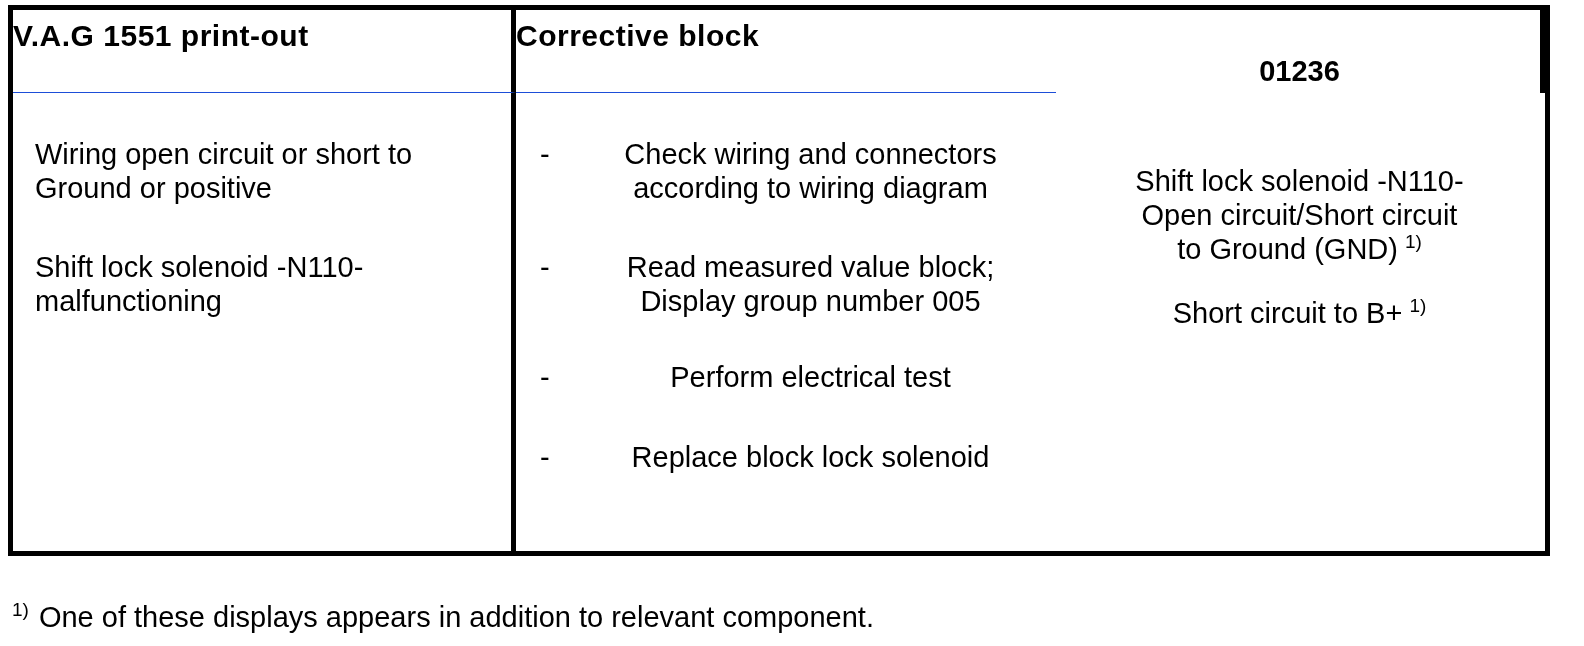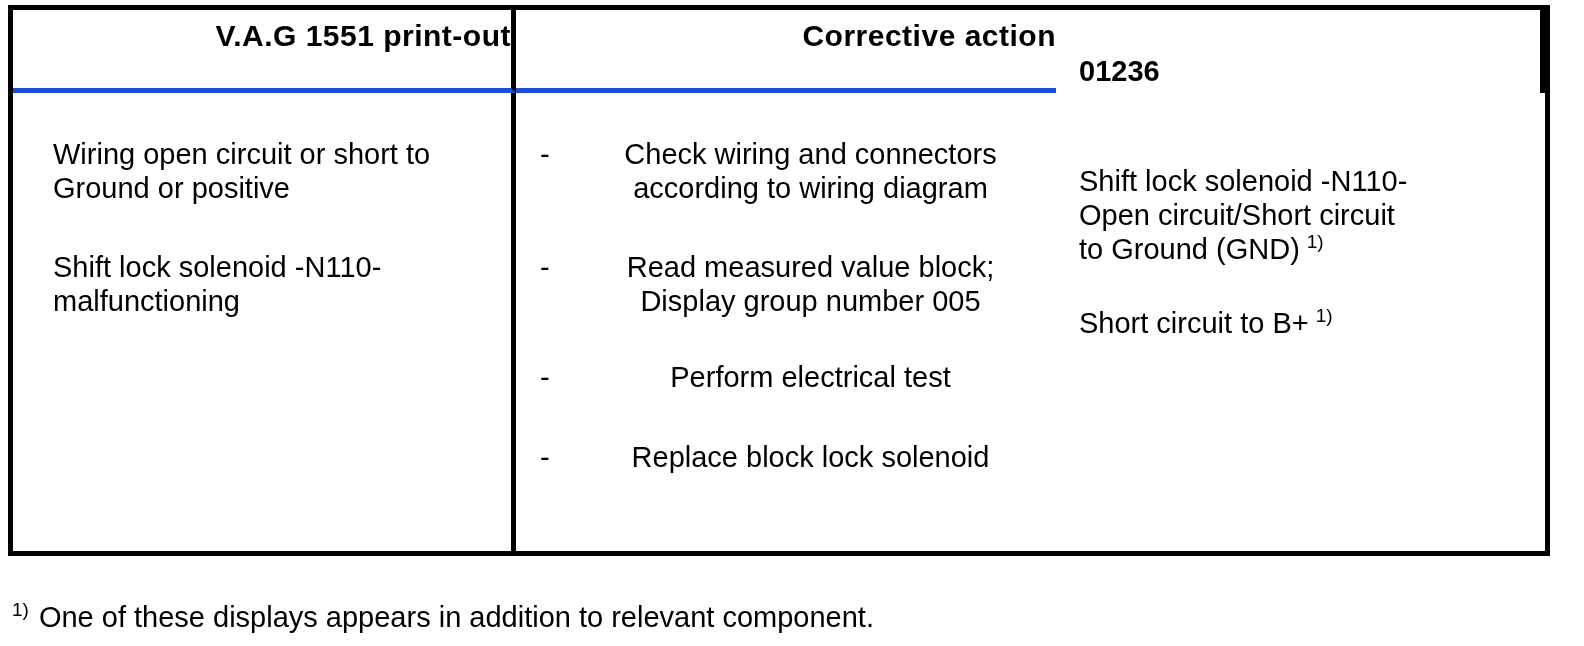--- a/index.html
+++ b/index.html
@@ -18,48 +18,48 @@
     left: 8px;
     top: 5px;
     width: 1542px;
     height: 551px;
     border: 5px solid #000000;
     display: grid;
     grid-template-columns: 503px 540px 1fr;
     grid-template-rows: 83px 1fr;
   }
   .th {
-    border-bottom: 5px solid #1d4ed8;
+    border-bottom: 1px solid #1d4ed8;
     font-size: 30px;
     font-weight: bold;
-    text-align: right;
+    text-align: left;
     padding-top: 8px;
     line-height: 36px;
     letter-spacing: 0.5px;
   }
   .cell-border-right { border-right: 5px solid #000000; }
   .td {
     font-size: 29px;
     line-height: 34px;
     padding-top: 44px;
   }
-  .col-printout { padding-left: 23px; padding-right: 20px; }
-  .col-cause    { padding-left: 40px; padding-right: 20px; }
+  .col-printout { padding-left: 23px; padding-right: 20px; text-align: center; }
+  .col-cause    { padding-left: 22px; padding-right: 20px; }
   .col-action   { padding-left: 24px; padding-right: 14px; }
   .pre { white-space: pre-line; }
   .bold { font-weight: bold; }
   sup.fn-ref {
     font-size: 19px;
     vertical-align: super;
     line-height: 0;
     margin-left: 7px;
   }
   .gap-76 { margin-top: 76px; }
   .gap-82 { }
-  .gap-49 { margin-top: 40px; }
+  .gap-49 { margin-top: 30px; }
   .gap-45 { margin-top: 45px; }
   .gap-42 { margin-top: 42px; }
   .gap-46 { margin-top: 46px; }
   .action-item { display: flex; }
   .action-dash { flex: 0 0 39px; }
   .action-text { flex: 1 1 auto; text-align: center; }
   .footnote {
     position: absolute;
     left: 12px;
     top: 600px;
@@ -74,21 +74,21 @@
   }
 </style>
 </head>
 <body>
 
 <div class="page">
 
   <div class="fault-table">
 
     <div class="th cell-border-right">V.A.G 1551 print-out</div>
-    <div class="th">Corrective action</div>
+    <div class="th">Corrective block</div>
 
     <div class="td col-printout cell-border-right">
       <p class="bold">01236</p>
       <p class="gap-76">Shift lock solenoid -N110-</p>
       <p class="gap-82"><span class="pre">Open circuit/Short circuit
 to Ground (GND)</span><sup class="fn-ref">1)</sup></p>
       <p class="gap-49"><span>Short circuit to B+</span><sup class="fn-ref">1)</sup></p>
     </div>
 
     <div class="td col-cause cell-border-right">

